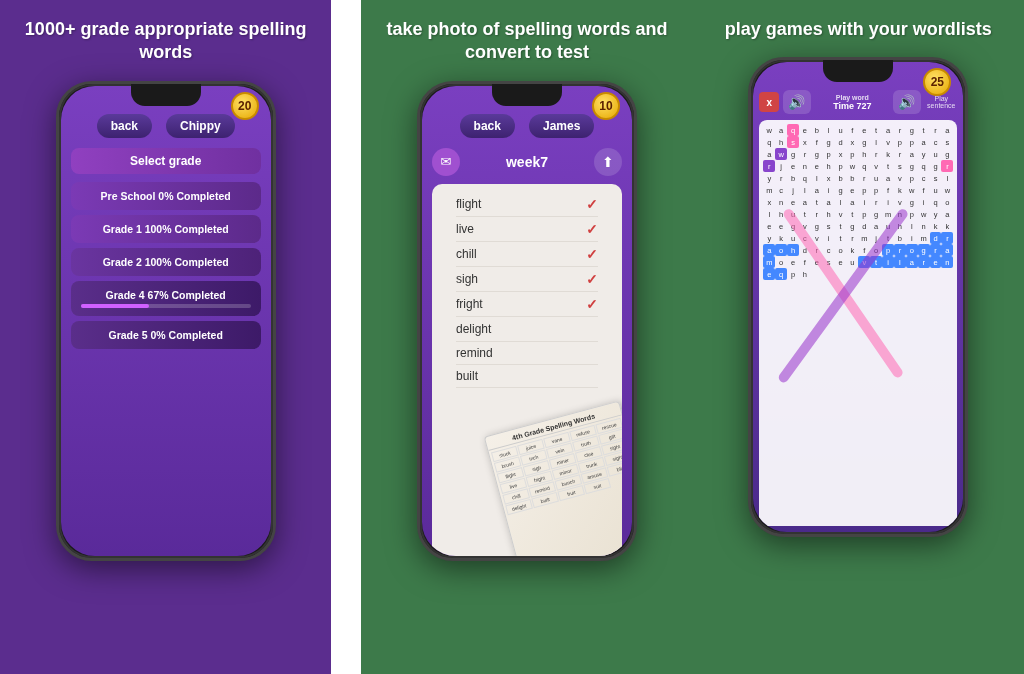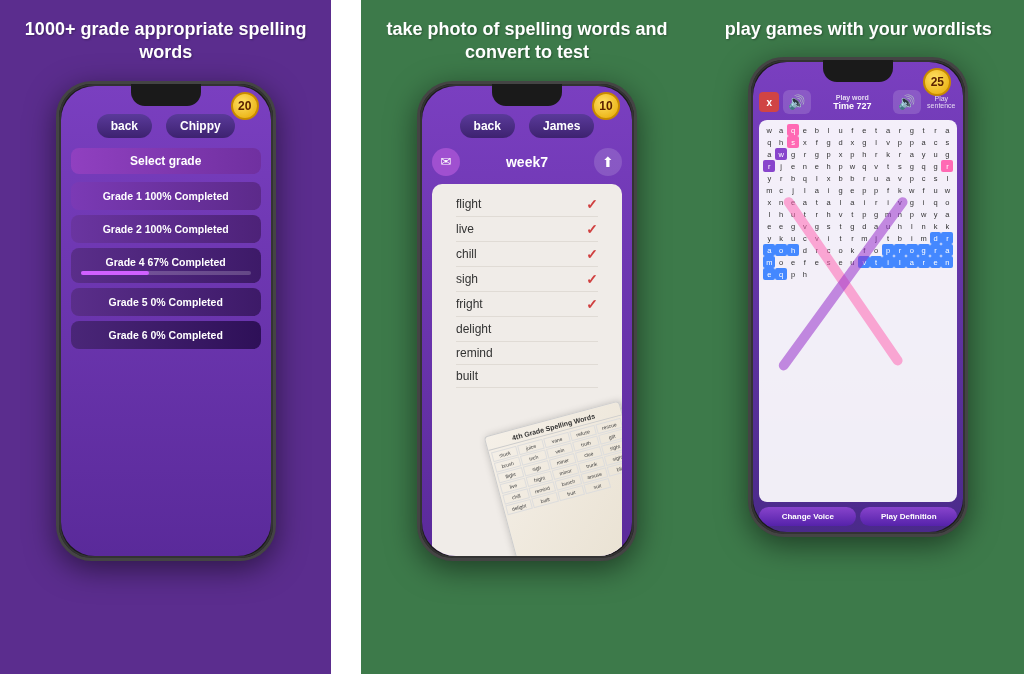--- a/index.html
+++ b/index.html
@@ -405,30 +405,30 @@
   <div class="phone">
     <div class="phone-notch"></div>
     <div class="badge">20</div>
     <div class="phone-screen screen-1">
       <div class="nav-bar">
         <button class="nav-btn">back</button>
         <button class="nav-btn">Chippy</button>
       </div>
       <div class="select-grade-header">Select grade</div>
       <div class="grade-list">
+        <div class="grade-item grade-0">Pre School 0% Completed</div>
         <div class="grade-item grade-1">Grade 1 100% Completed</div>
         <div class="grade-item grade-2">Grade 2 100% Completed</div>
         <div class="grade-item grade-4">
           <div>Grade 4 67% Completed</div>
           <div class="progress-bar-container">
               <div class="progress-bar-fill" style="width:40%"></div>
             </div>
         </div>
         <div class="grade-item grade-5">Grade 5 0% Completed</div>
-        <div class="grade-item grade-6">Grade 6 0% Completed</div>
       </div>
     </div>
   </div>
 </div>
 
 <div class="panel panel-2">
   <p class="panel-title">take photo of spelling
 words and convert to test</p>
 
   <div class="phone">
@@ -750,19 +750,15 @@
             <div class="letter-cell highlight-blue">r</div>
             <div class="letter-cell highlight-blue">e</div>
             <div class="letter-cell highlight-blue">n</div>
             <div class="letter-cell highlight-blue">e</div>
             <div class="letter-cell highlight-blue">q</div>
             <div class="letter-cell">p</div>
             <div class="letter-cell">h</div>
         </div>
       </div>
 
-      <div class="bottom-controls">
-        <div class="bottom-btn">Change Voice</div>
-        <div class="bottom-btn">Play Definition</div>
-      </div>
     </div>
   </div>
 </div>
 
 </body></html>

